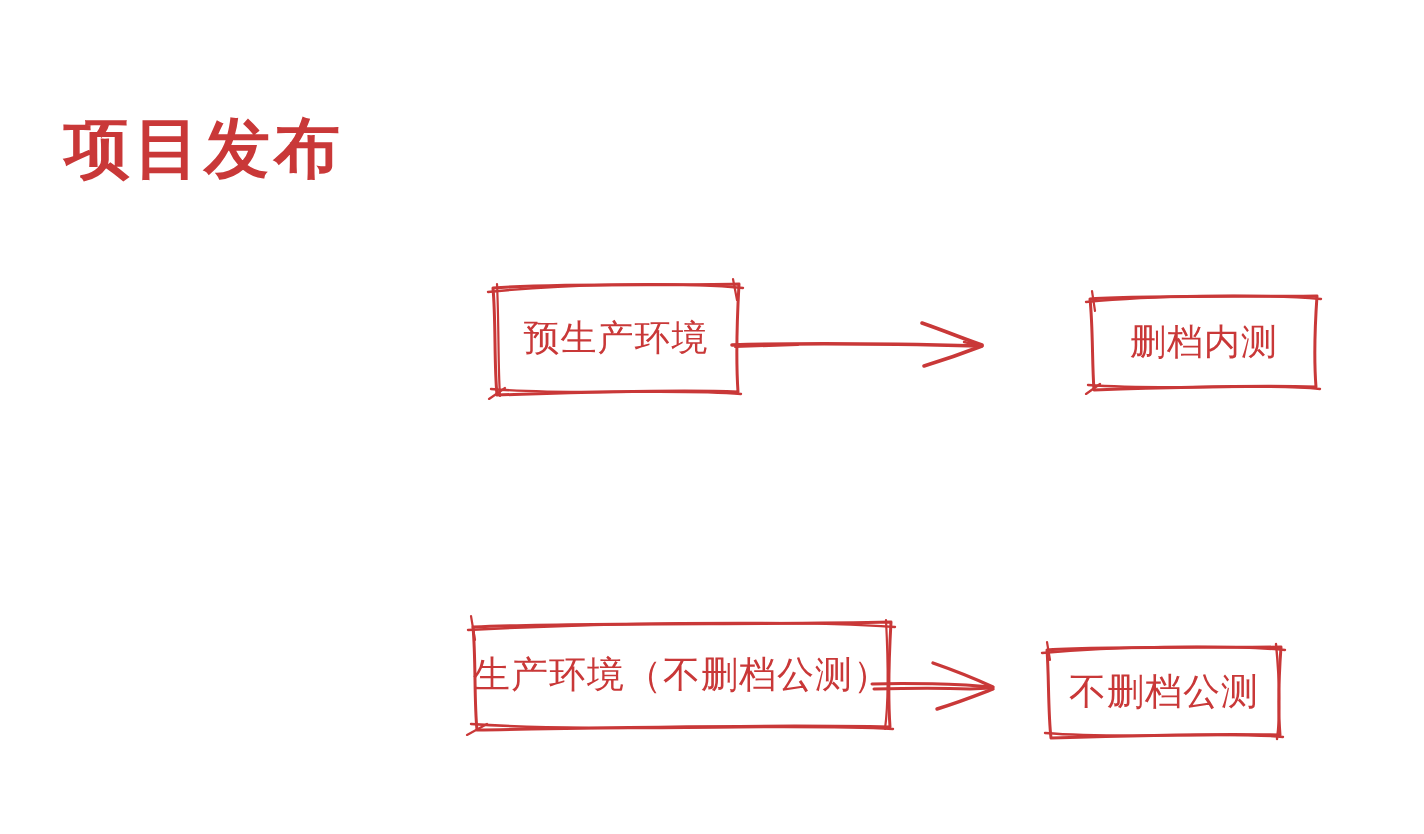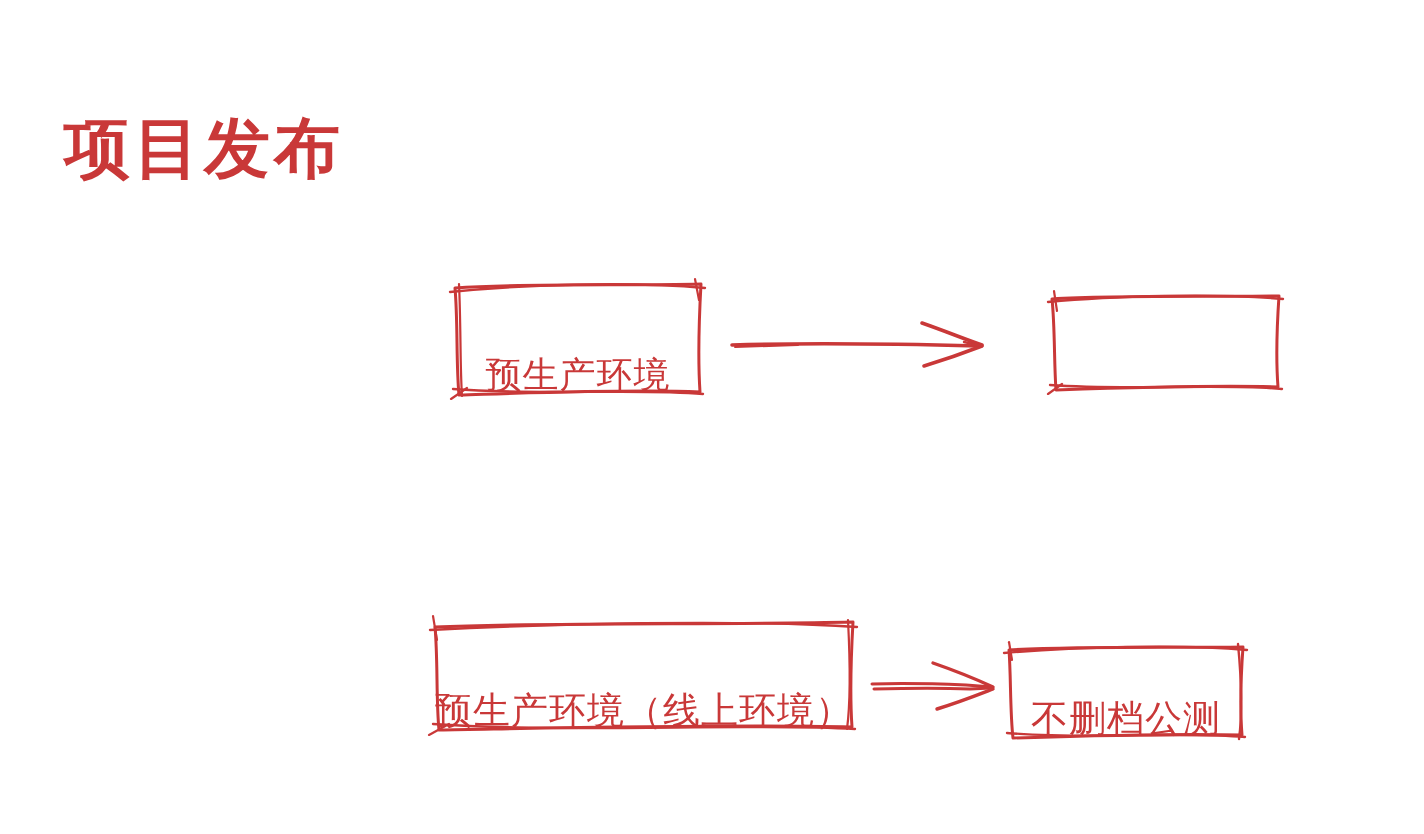--- a/index.html
+++ b/index.html
@@ -23,22 +23,23 @@
     font-size: 66px;
     line-height: 1.05;
     font-weight: 600;
     letter-spacing: 4px;
     color: var(--ink, #c93838);
     white-space: nowrap;
   }
   .node {
     position: absolute;
     display: flex;
-    align-items: flex-end;
+    align-items: center;
     justify-content: center;
+    margin-left: 38px;
   }
   .node > svg.frame {
     position: absolute;
     left: 0; top: 0;
     width: 100%; height: 100%;
   }
   .node .label {
     position: relative;
     color: var(--ink, #c93838);
     font-weight: 500;
@@ -91,32 +92,33 @@
   </svg>
 
   <div class="node node-closed">
     <svg class="frame" viewBox="0 0 240 106" aria-hidden="true">
       <path stroke-width="3" d="M6 10 C 70 6 170 8 233 7 C 231 36 230 72 232 98 C 170 96 70 99 10 101 C 8 74 9 38 6 10"></path>
       <path stroke-width="2.4" d="M2 13 C 65 7 170 4 237 10"></path>
       <path stroke-width="2.4" d="M4 96 C 85 102 175 94 236 100"></path>
       <path stroke-width="2.2" d="M8 2 L 11 22"></path>
       <path stroke-width="2.2" d="M2 105 L 16 95"></path>
     </svg>
+    <span class="label">删档内测</span>
   </div>
 
   <div class="node node-prod">
     <svg class="frame" viewBox="0 0 434 122" aria-hidden="true">
       <path stroke-width="3" d="M8 13 C 120 8 300 11 426 8 C 424 43 423 84 425 113 C 300 110 130 114 12 116 C 9 86 11 46 8 13"></path>
       <path stroke-width="2.4" d="M3 16 C 120 10 310 5 430 13"></path>
       <path stroke-width="2.4" d="M6 110 C 140 119 320 109 428 115"></path>
       <path stroke-width="2.2" d="M6 2 L 10 26"></path>
       <path stroke-width="2.2" d="M2 121 L 22 110"></path>
       <path stroke-width="2.2" d="M421 6 C 423 45 424 85 420 115"></path>
     </svg>
-    <span class="label">预生产环境（线上环境）</span>
+    <span class="label">生产环境（不删档公测）</span>
   </div>
 
   <svg class="arrow arrow-2" viewBox="0 0 140 66" aria-hidden="true">
     <path stroke-width="3" d="M6 32 C 40 31 75 32 100 33 L 126 35"></path>
     <path stroke-width="3" d="M8 37 C 45 36 80 36 104 37 L 125 36"></path>
     <path stroke-width="3.4" d="M67 11 C 90 19 112 28 127 35"></path>
     <path stroke-width="3.4" d="M71 57 C 94 50 114 42 127 37"></path>
   </svg>
 
   <div class="node node-open">

